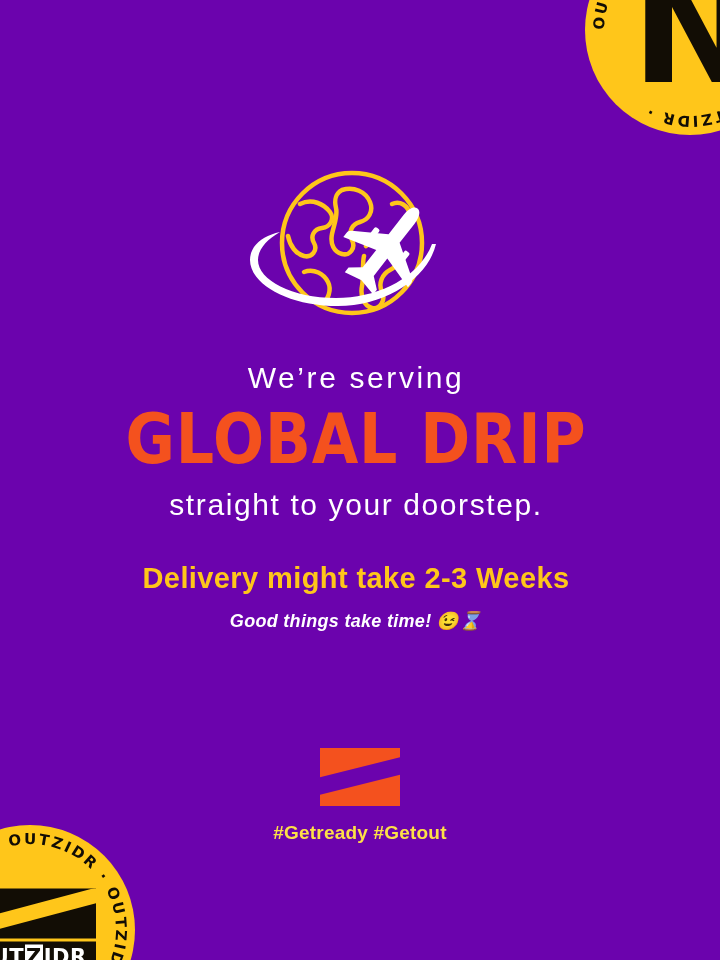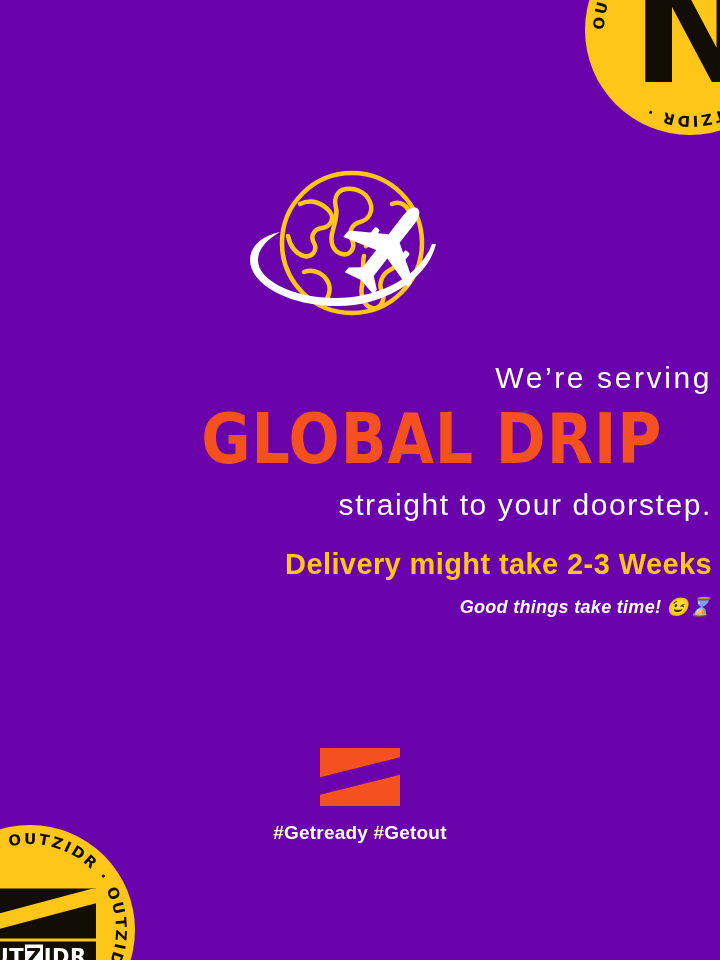--- a/index.html
+++ b/index.html
@@ -121,21 +121,21 @@
     display: flex;
     justify-content: center;
   }
 
   
   #copy {
     position: absolute;
     left: 0;
     right: 8px;
     top: 362px;
-    text-align: right;
+    text-align: center;
   }
   .line-serving {
     color: #FFFFFF;
     font-size: 30px;
     font-weight: 300;
     letter-spacing: 2.6px;
     line-height: 1.05;
   }
   .line-headline {
     margin-top: 10px;
@@ -150,21 +150,21 @@
   }
   .line-doorstep {
     margin-top: 14px;
     color: #FFFFFF;
     font-size: 30px;
     font-weight: 300;
     letter-spacing: 1.6px;
     line-height: 1.1;
   }
   .line-delivery {
-    margin-top: 28px;
+    margin-top: 42px;
     color: #FFC61A;
     font-size: 29px;
     font-weight: bold;
     letter-spacing: 0.4px;
     line-height: 1.1;
   }
   .line-tagline {
     margin-top: 18px;
     color: #FFFFFF;
     font-size: 18px;
@@ -194,21 +194,21 @@
     position: absolute;
     left: -14px;
     top: 19px;
     width: 112px;
     height: 17px;
     background: #6B03AD;
     transform: rotate(-14deg);
   }
   .hashtags {
     margin-top: 16px;
-    color: #ffffff;
+    color: #fde047;
     font-size: 19px;
     font-weight: bold;
     letter-spacing: 0.2px;
   }
 </style>
 </head>
 <body>
 
 <div id="poster">
 

